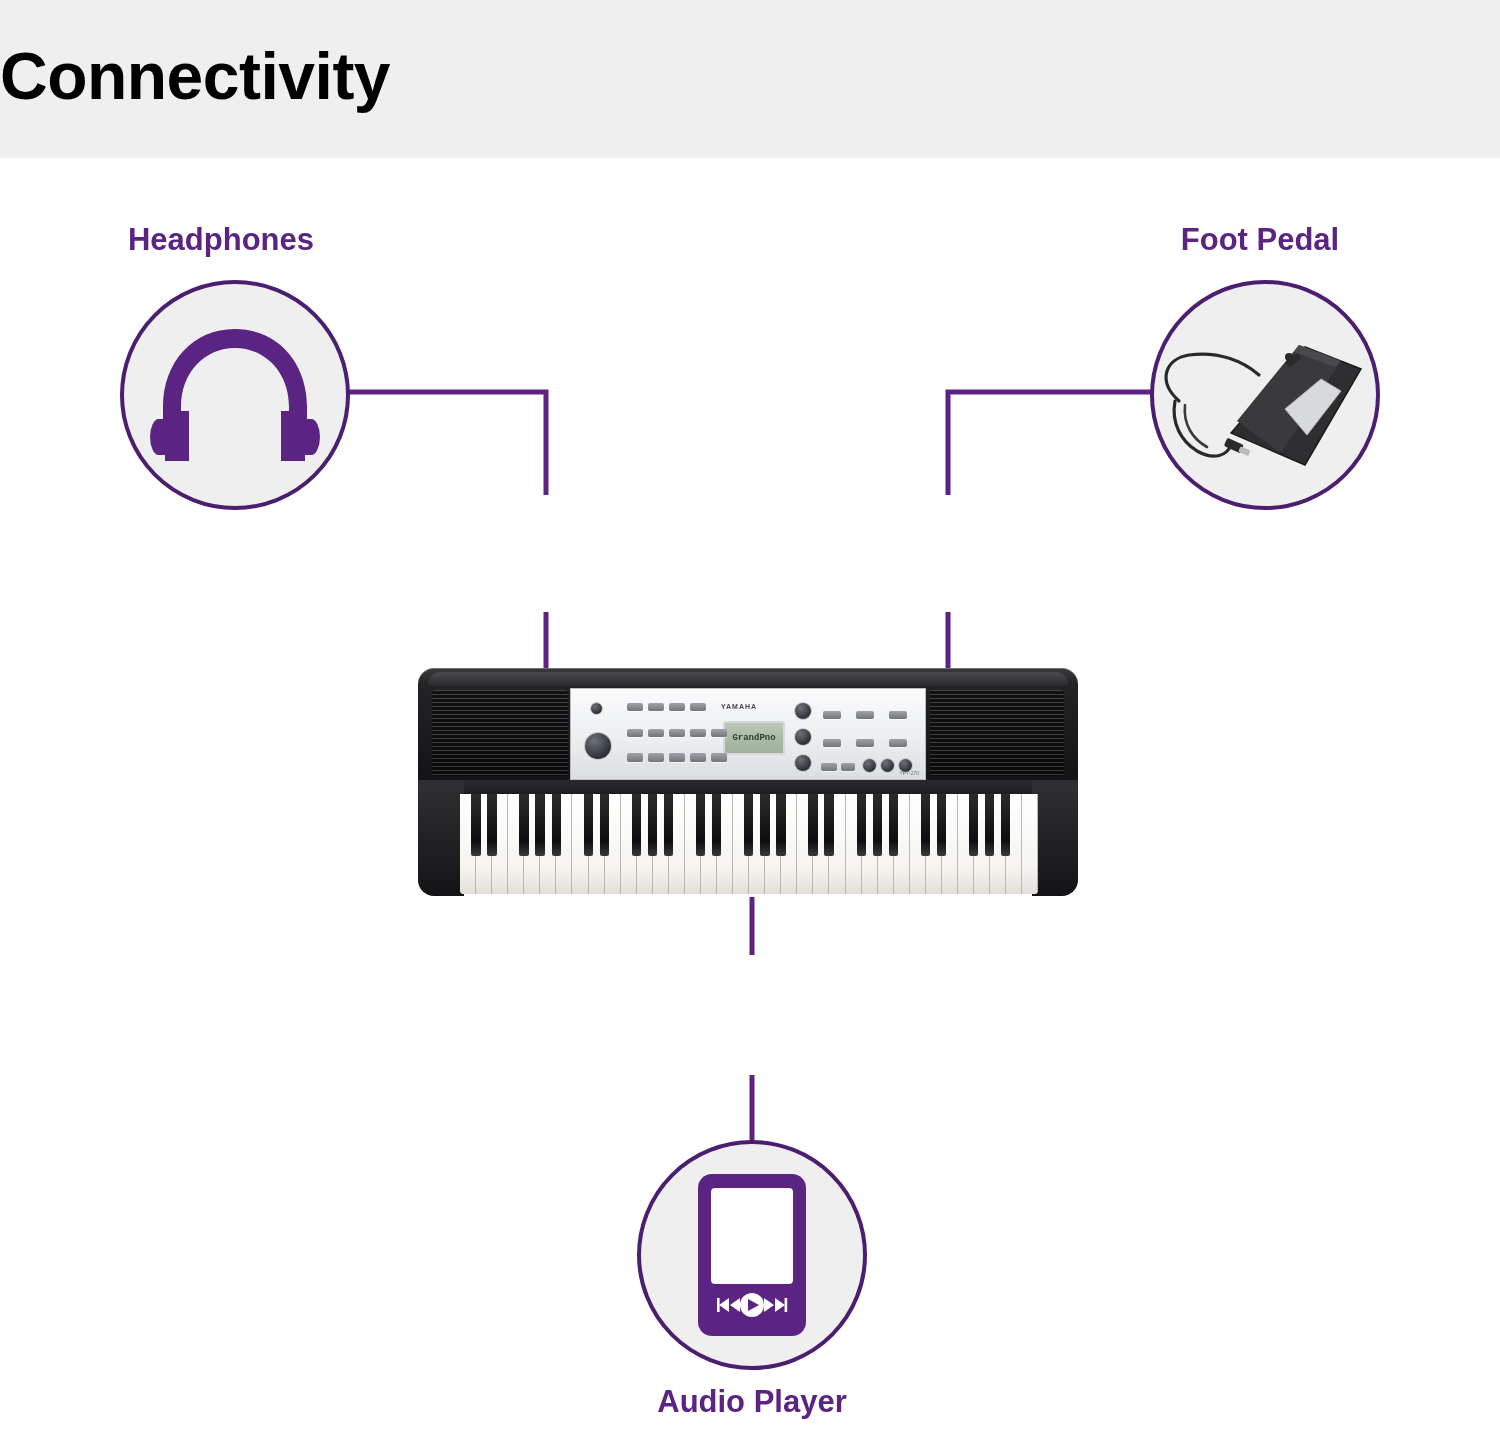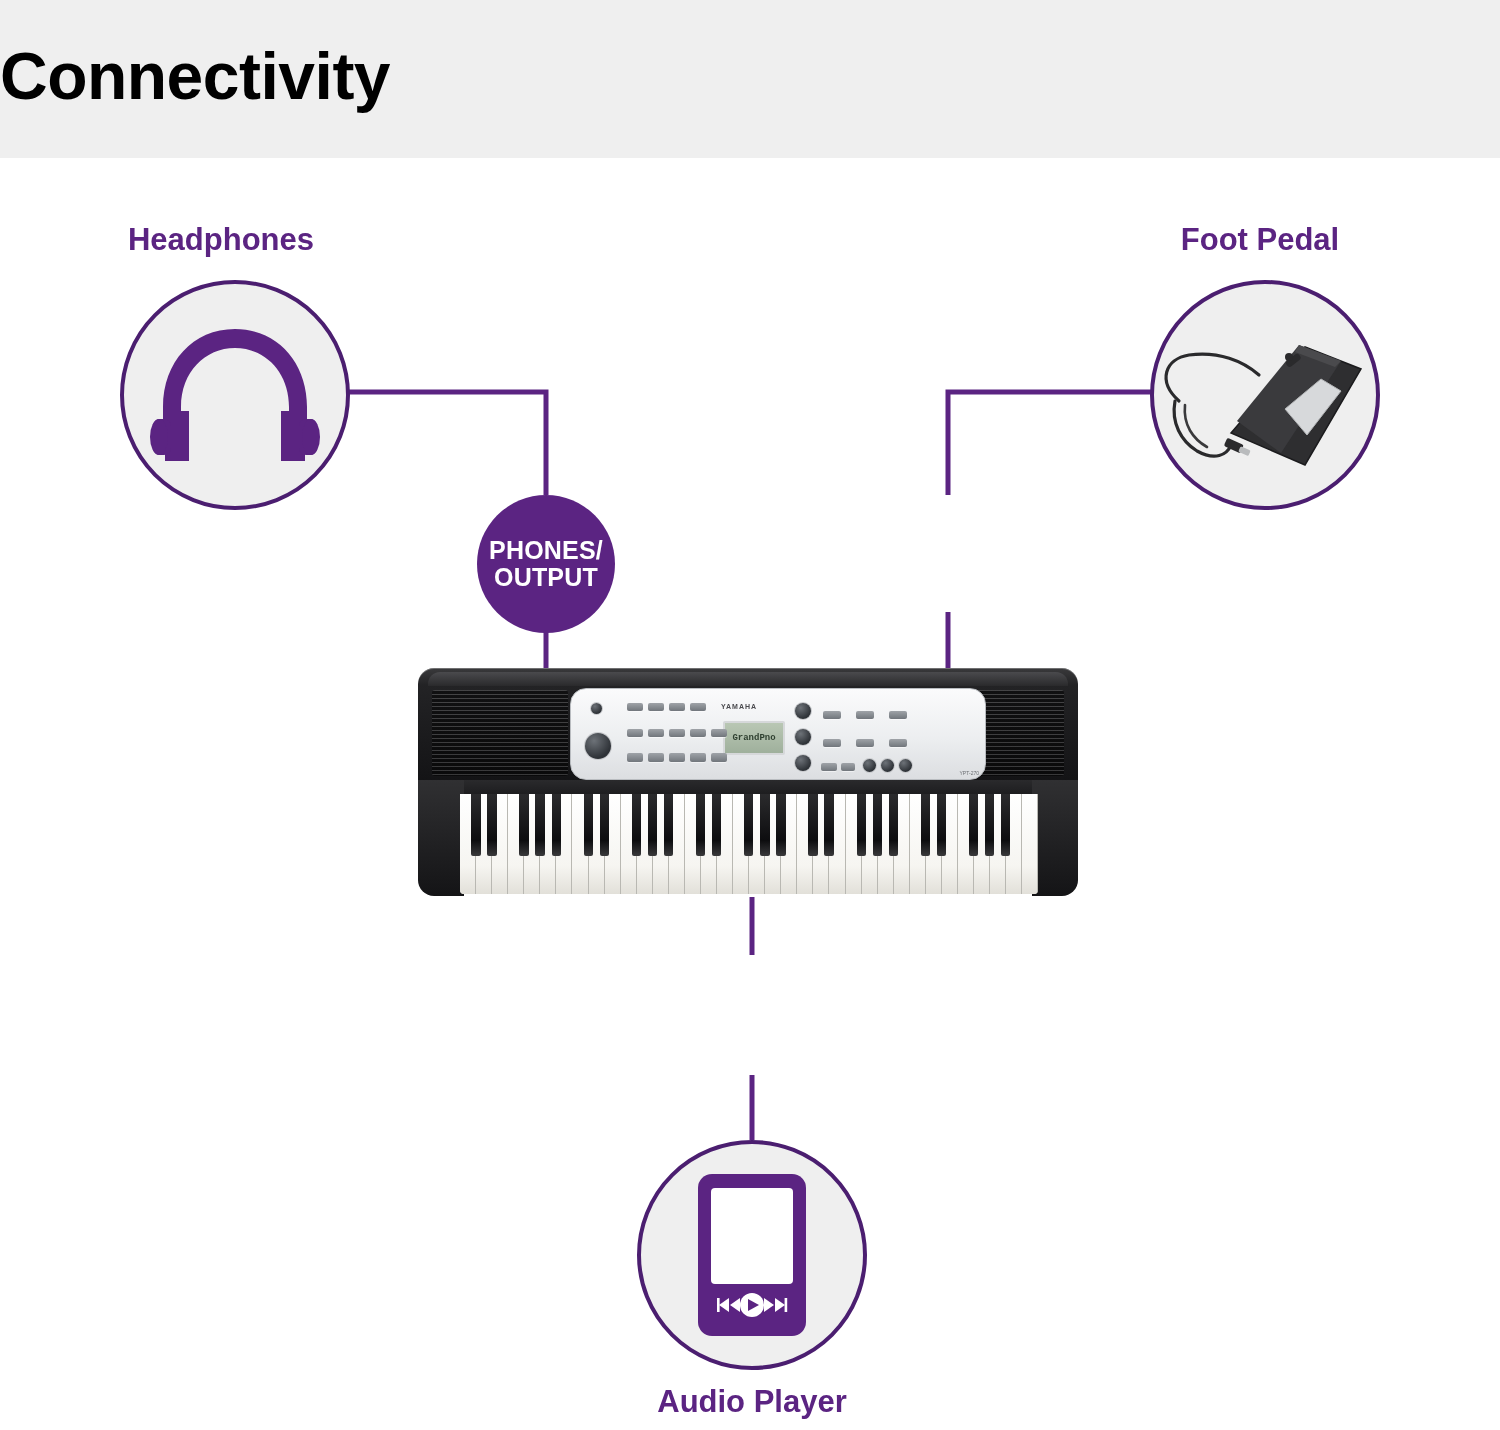--- a/index.html
+++ b/index.html
@@ -85,23 +85,23 @@
     background-image: repeating-linear-gradient(180deg,
        rgba(255,255,255,0.16) 0px, rgba(255,255,255,0.16) 1px,
        rgba(0,0,0,0.55) 1px, rgba(0,0,0,0.55) 4px);
     border-radius: 3px;
     opacity: .95;
   }
   .grille-l { left: 14px; width: 136px; }
   .grille-r { left: 512px; width: 134px; }
 
   .panel {
-    position: absolute; left: 152px; top: 20px; width: 416px; height: 92px;
+    position: absolute; left: 152px; top: 20px; width: 356px; height: 92px;
     background: linear-gradient(180deg,#fbfbfc 0%, #eceef0 55%, #dcdee1 100%);
-    border-radius: 16px;
+    border-radius: 0;
     border: 1px solid #b9bcc0;
     text-align: center;
   }
   .kb-lowerlip {
     position: absolute; left: 0; top: 112px; width: 660px; height: 20px;
     background: linear-gradient(180deg,#2a2a2c,#18181a);
     border-radius: 0 0 6px 6px;
   }
   .kb-keys {
     position: absolute; left: 42px; top: 126px; width: 578px; height: 100px;
@@ -203,26 +203,20 @@
 
         <path d="M150 104 L186 74 L206 86 L172 130 Z" fill="#d7d9db"></path>
         <path d="M150 104 L186 74 L206 86 L172 130 Z" fill="none" stroke="#b2b4b6" stroke-width="1"></path>
 
         <rect x="150" y="52" width="16" height="7" rx="3" fill="#2a2a2c" transform="rotate(-38 158 55)"></rect>
         <circle cx="154" cy="52" r="4" fill="#2a2a2c"></circle>
       </svg>
     </div>
   </div>
 
-  <div class="badge" style="left:477px; top:495px; width:138px; height:138px;">
-    <div class="badge-text" style="font-size:25px;">
-      <div>PHONES/</div>
-      <div>OUTPUT</div>
-    </div>
-  </div>
 
 
 
   <div class="endpoint" style="left:637px; top:1140px; width:230px; height:230px;">
     <svg class="ap-icon" viewBox="0 0 120 170">
       <rect x="6" y="4" width="108" height="162" rx="14" fill="#5b2482"></rect>
       <rect x="19" y="18" width="82" height="96" rx="4" fill="#ffffff"></rect>
 
       <g fill="#ffffff">
         <g>

